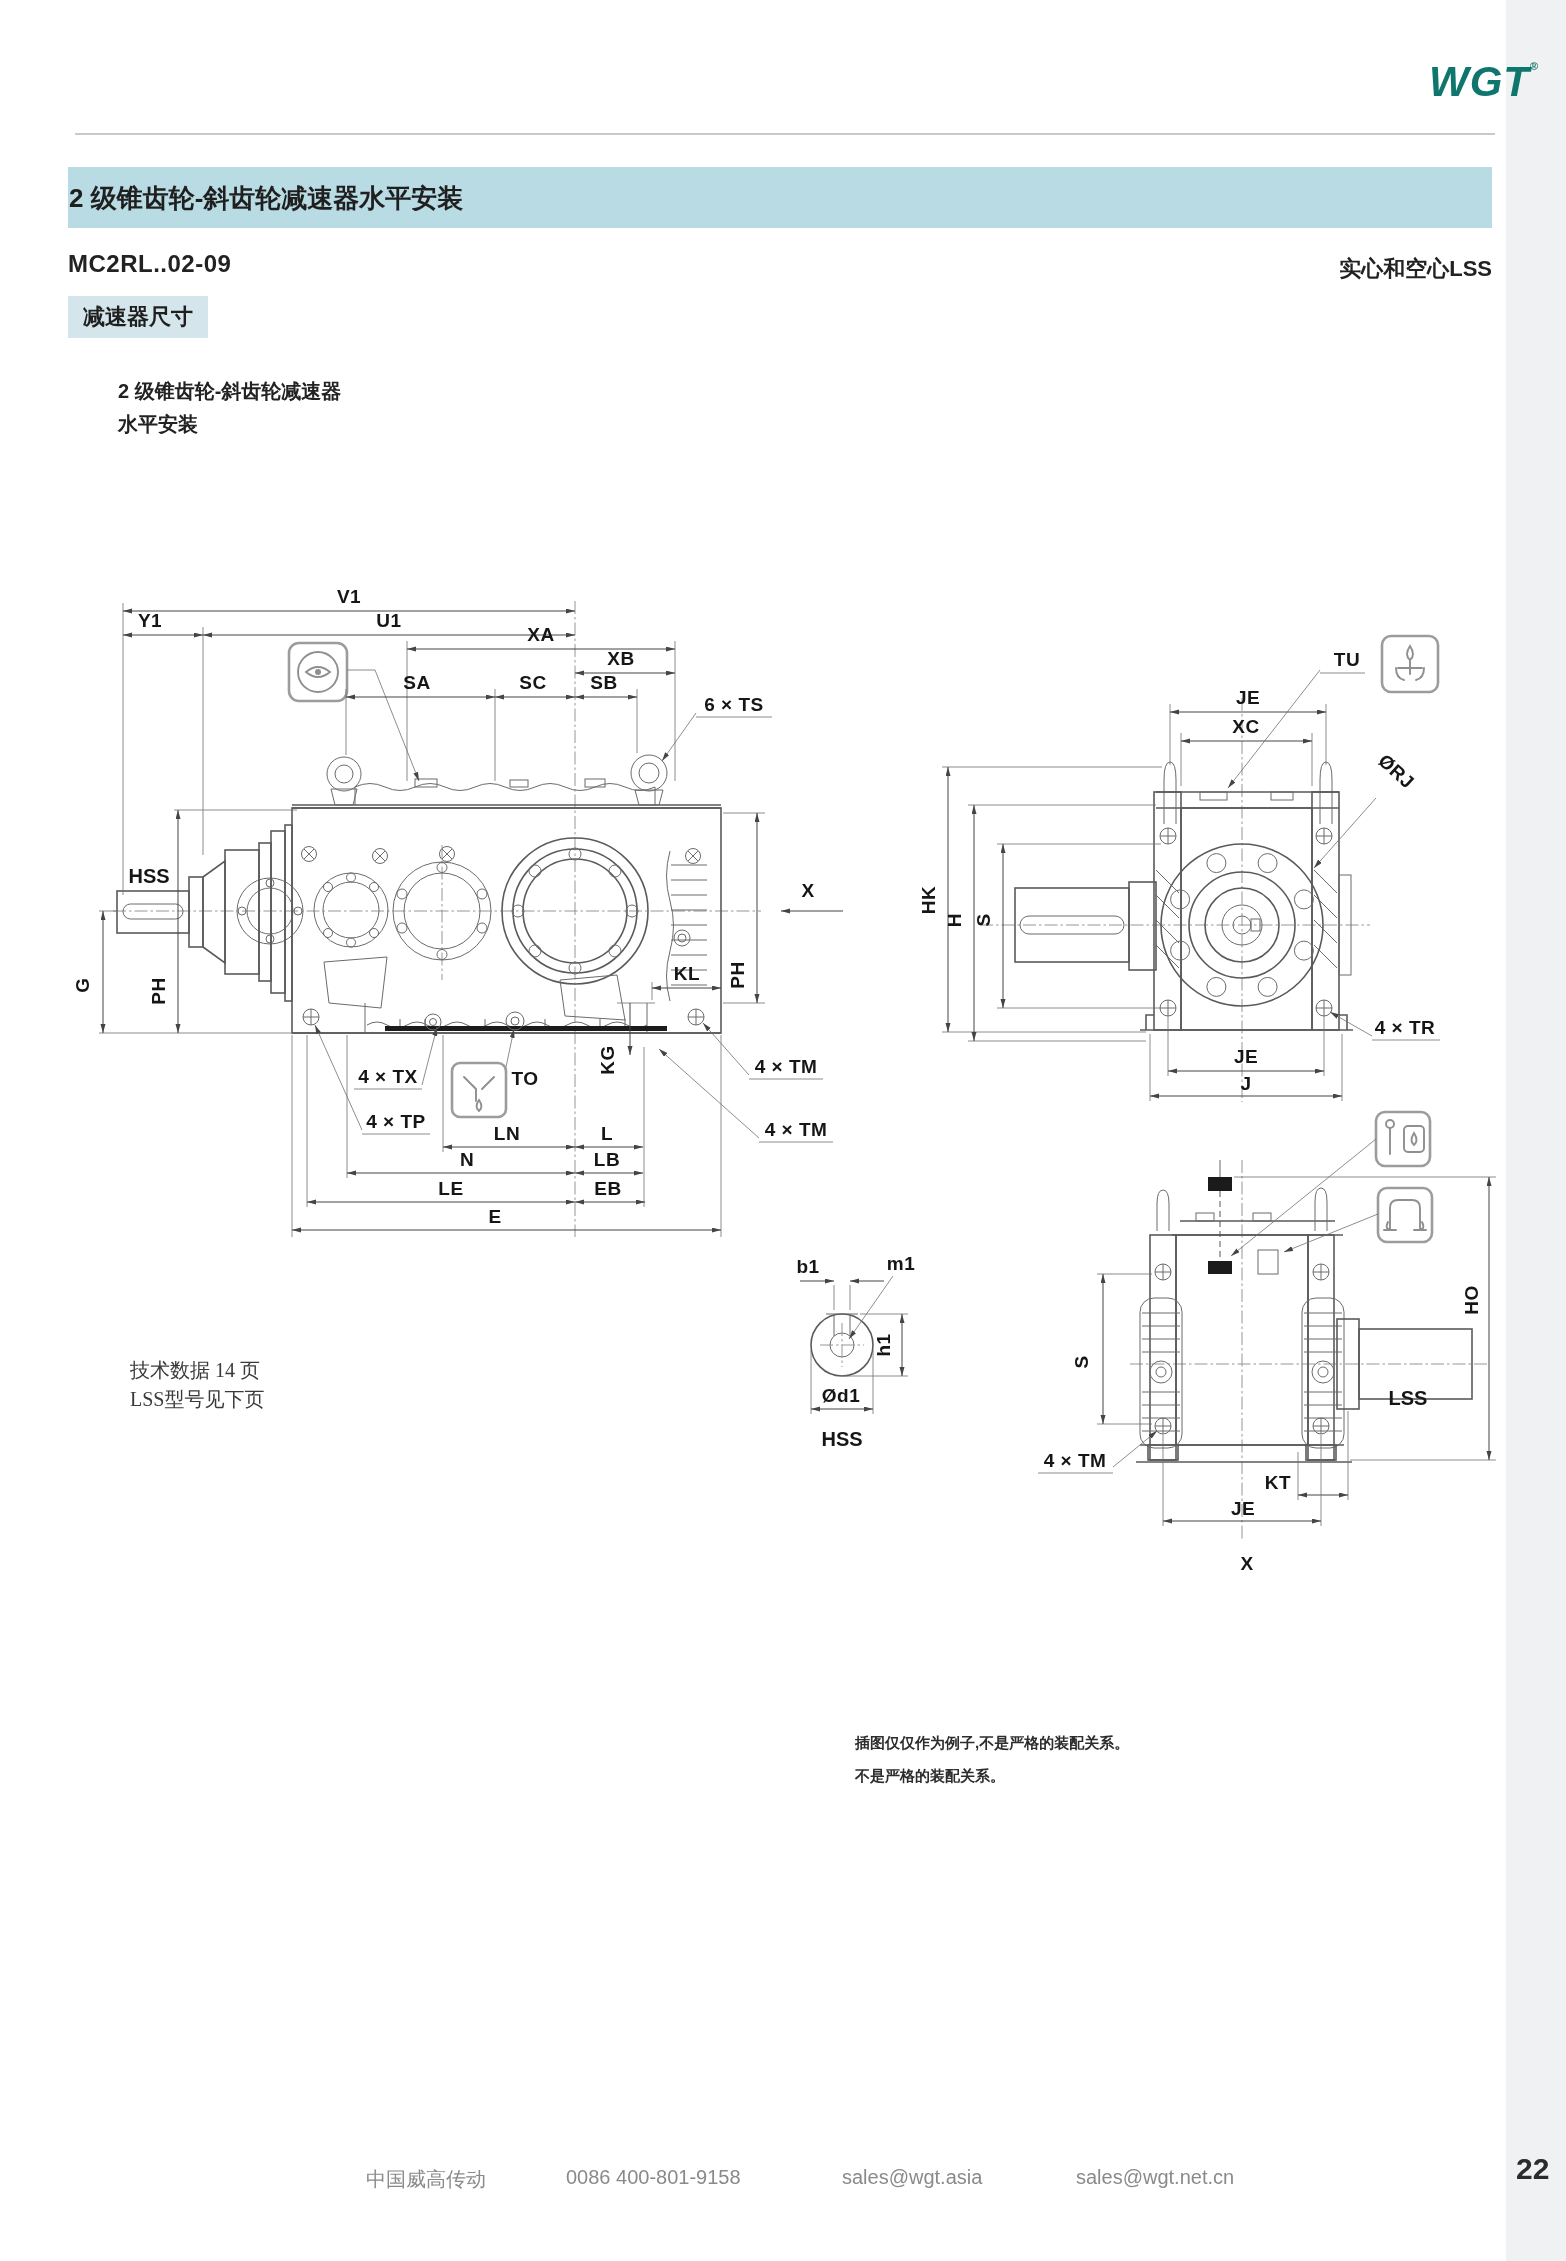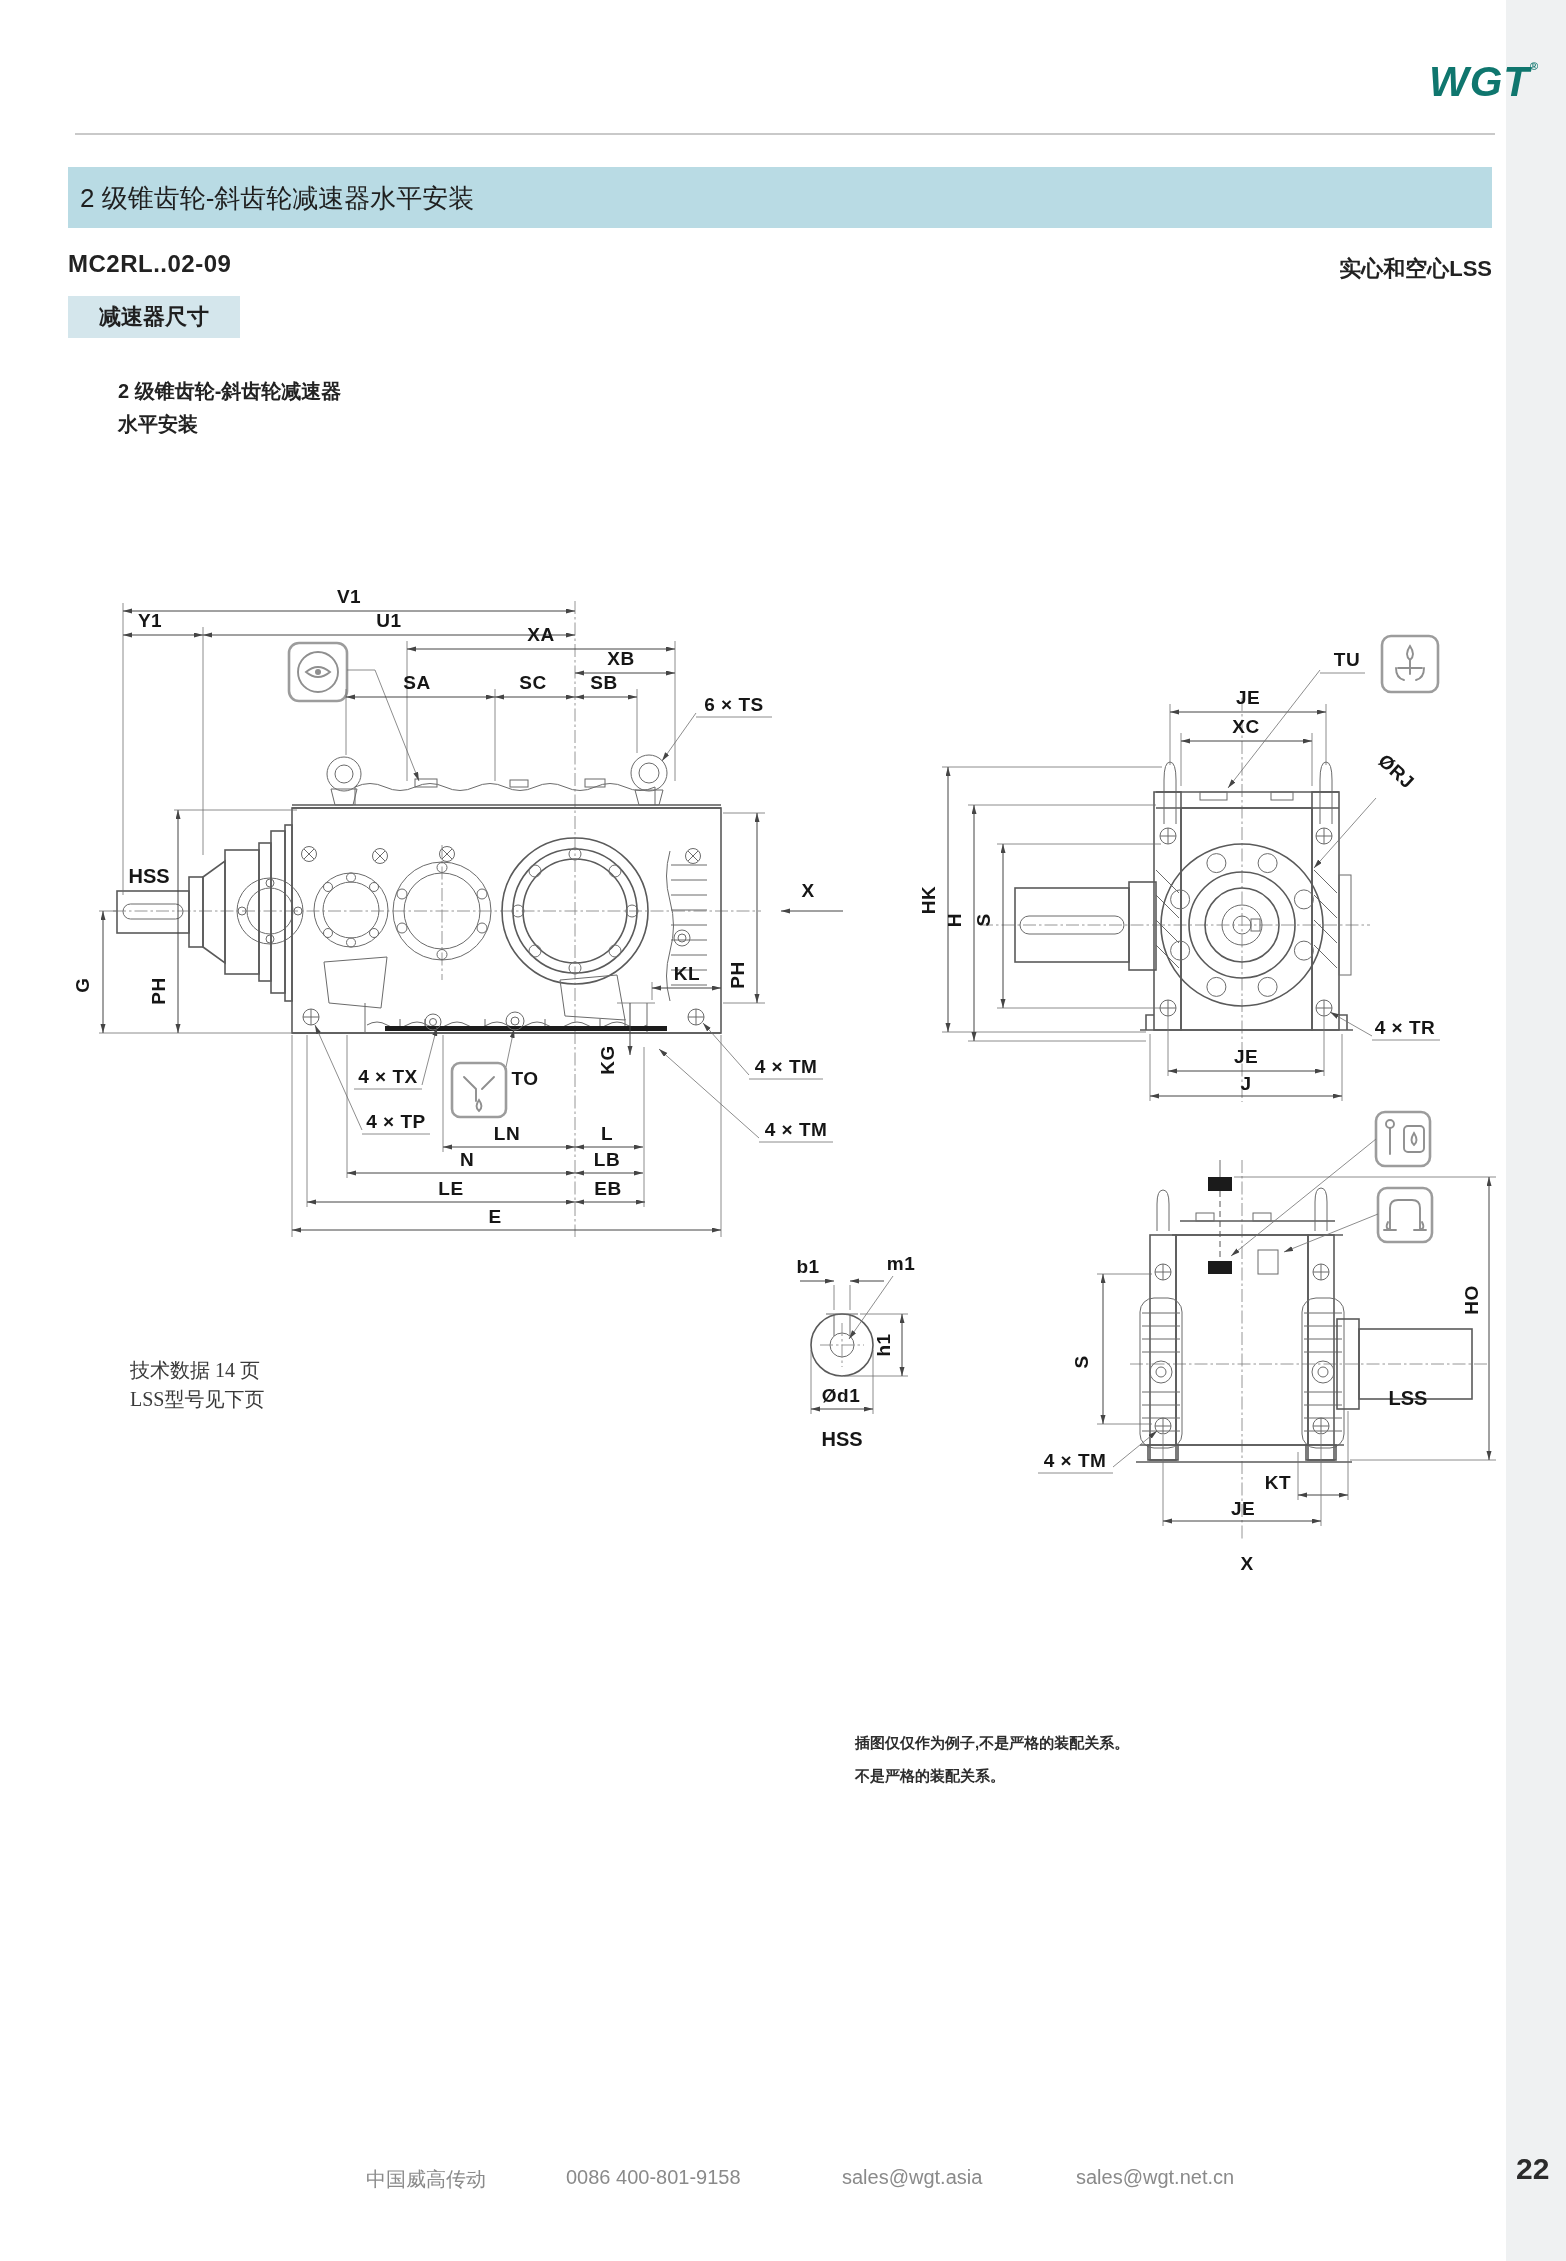--- a/index.html
+++ b/index.html
@@ -3,24 +3,24 @@
 <meta charset="utf-8">
 <style>
   html,body{margin:0;padding:0;}
   body{width:1566px;height:2261px;position:relative;background:#ffffff;font-family:"Liberation Sans",sans-serif;overflow:hidden;}
   .abs{position:absolute;}
   #edge-strip{left:1506px;top:0;width:60px;height:2261px;background:#eff1f2;}
   #logo{left:1381px;top:58px;font:italic 800 42px "Liberation Sans",sans-serif;color:#0f766e;letter-spacing:1px;margin-left:48px;}
   #logo sup{font-size:11px;font-style:normal;vertical-align:26px;}
   #top-rule{left:75px;top:133px;width:1420px;height:2px;background:#c9c9c9;}
   #band{left:68px;top:167px;width:1424px;height:61px;background:#b9dbe4;}
-  #band span{display:block;padding-left:12px;line-height:63px;font-size:26px;font-weight:400;color:#1f1f1f;}
+  #band span{display:block;padding-left:1px;line-height:63px;font-size:26px;font-weight:700;color:#1f1f1f;}
   #model{left:68px;top:250px;font-size:24px;font-weight:700;color:#222;letter-spacing:.5px;}
   #shaft-note{right:74px;top:254px;font-size:22px;font-weight:600;color:#222;text-align:center;}
-  #section{left:68px;top:296px;background:#d4e6ec;padding:6px 31px;font-size:22px;font-weight:700;color:#1f1f1f;}
+  #section{left:68px;top:296px;background:#d4e6ec;padding:6px 15px;font-size:22px;font-weight:700;color:#1f1f1f;}
   #sub1{left:118px;top:378px;font-size:20px;font-weight:600;color:#222;}
   #sub2{left:118px;top:411px;font-size:20px;font-weight:600;color:#222;}
   #technote{left:130px;top:1356px;font-family:"Liberation Serif",serif;font-size:20px;color:#3a3a3a;line-height:29px;}
   #disclaimer{left:855px;top:1726px;font-size:15px;font-weight:700;color:#2d2d2d;line-height:33px;}
   .foot{top:2166px;font-size:20px;color:#8a8a8a;}
   #f-company{left:366px;}
   #f-phone{left:566px;}
   #f-email1{left:842px;}
   #f-email2{left:1076px;}
   #pageno{left:1516px;top:2152px;font-size:30px;font-weight:600;color:#2b2b2b;}

